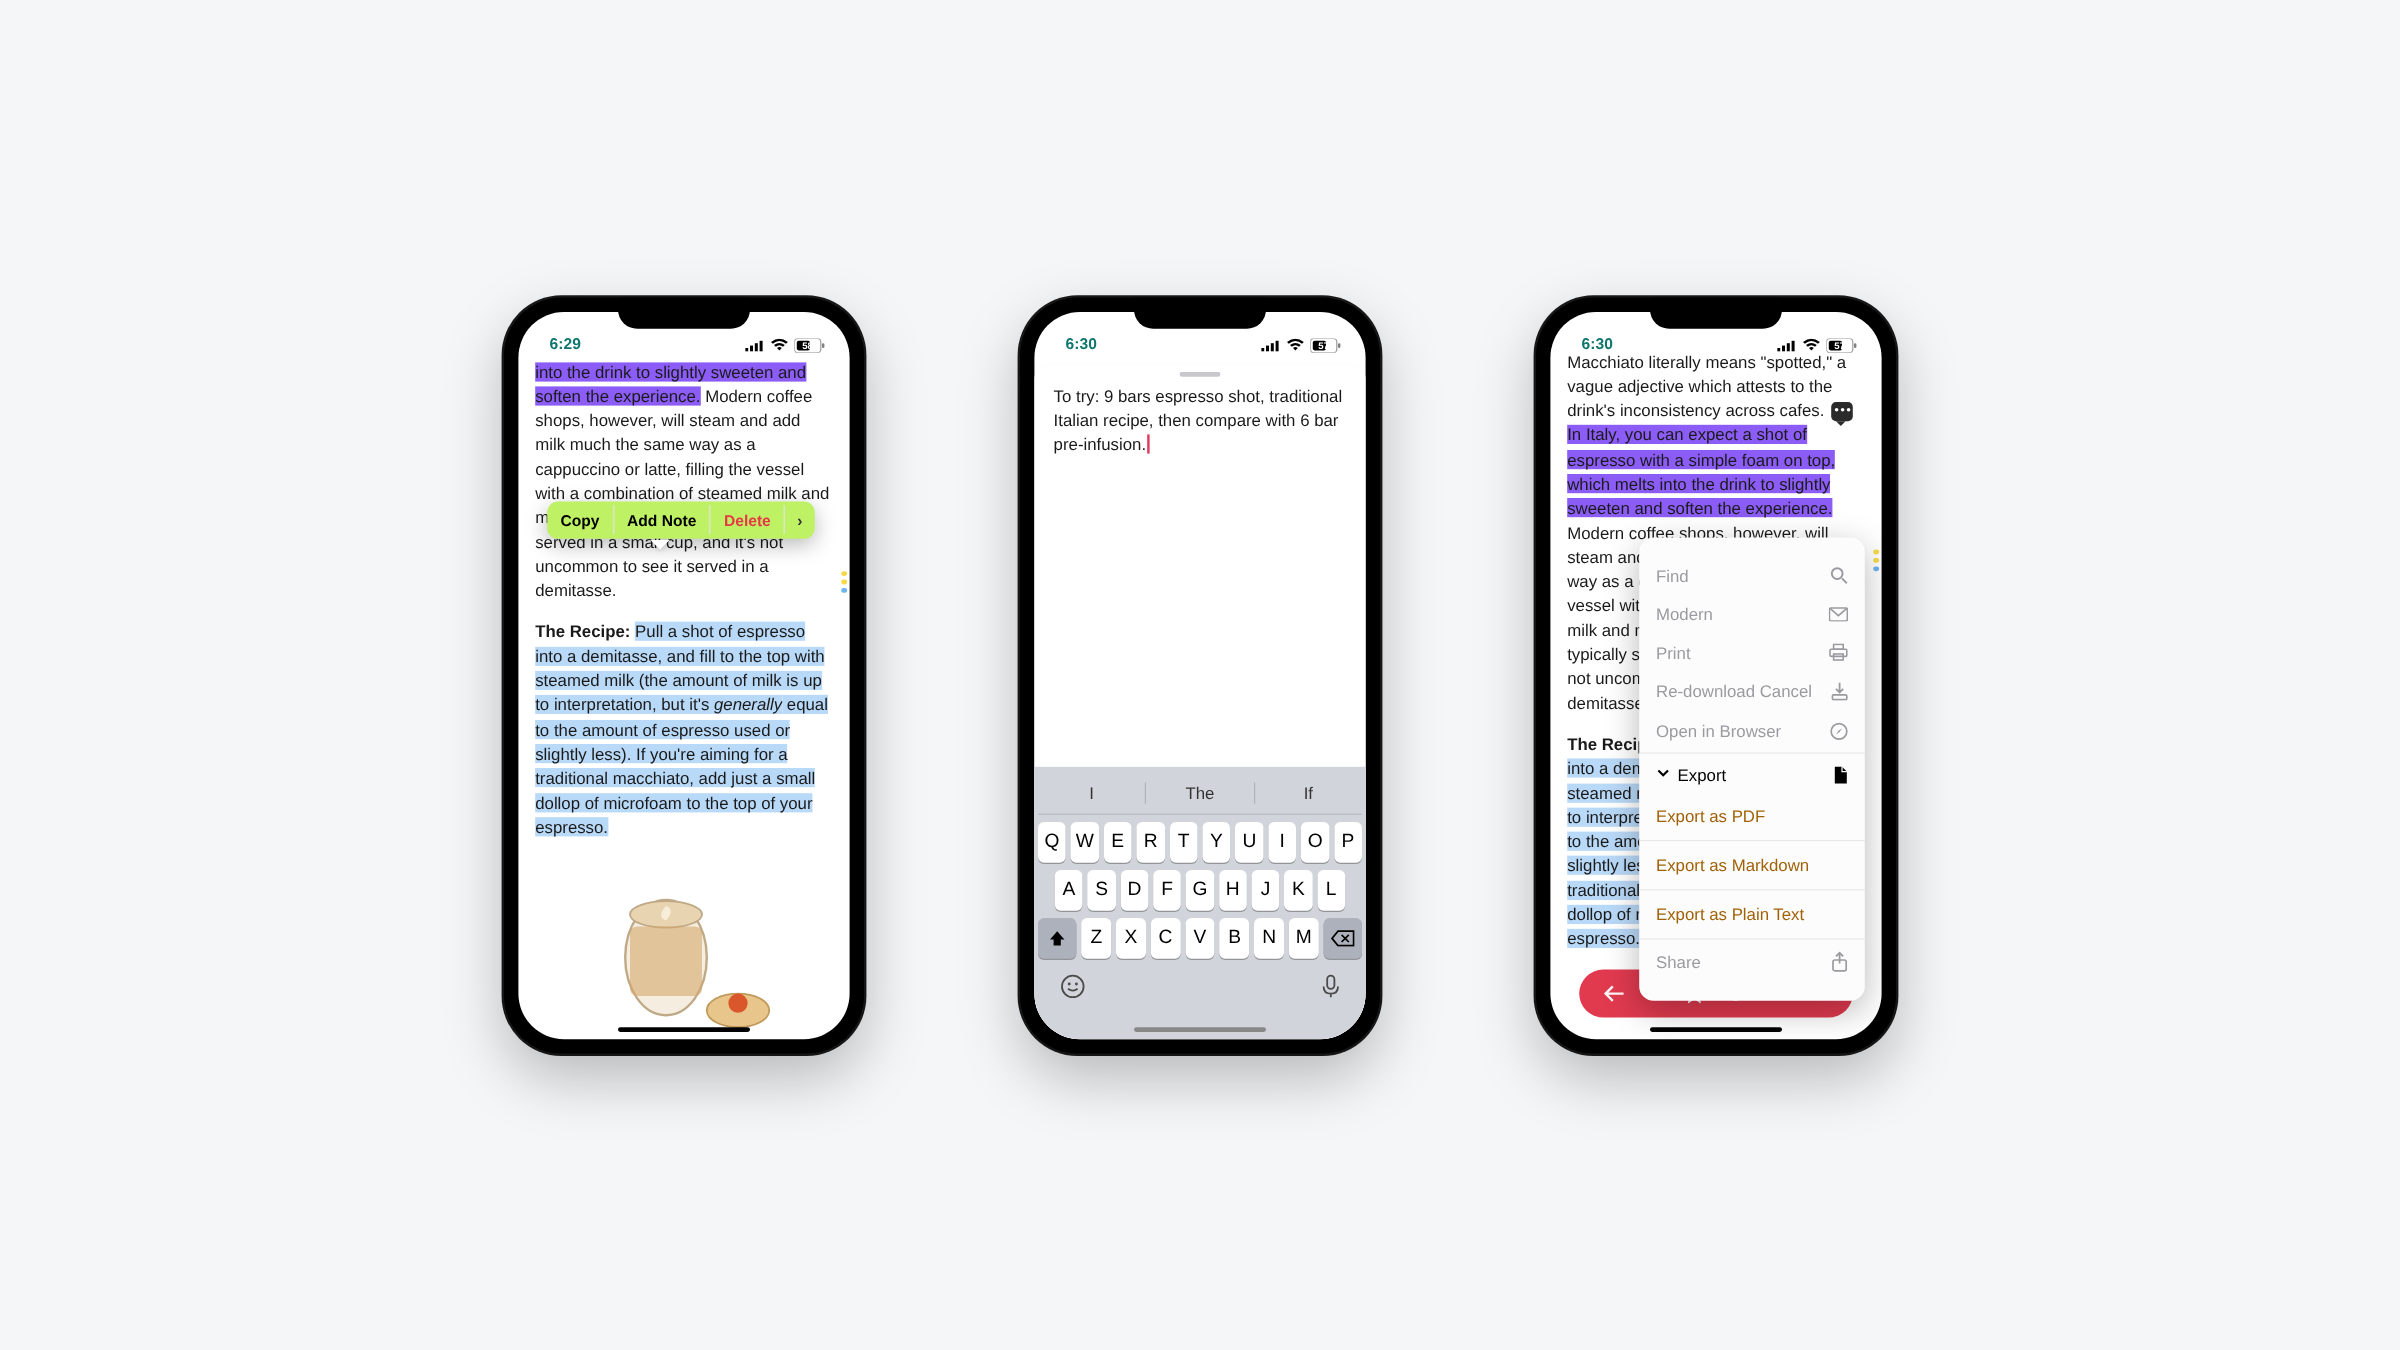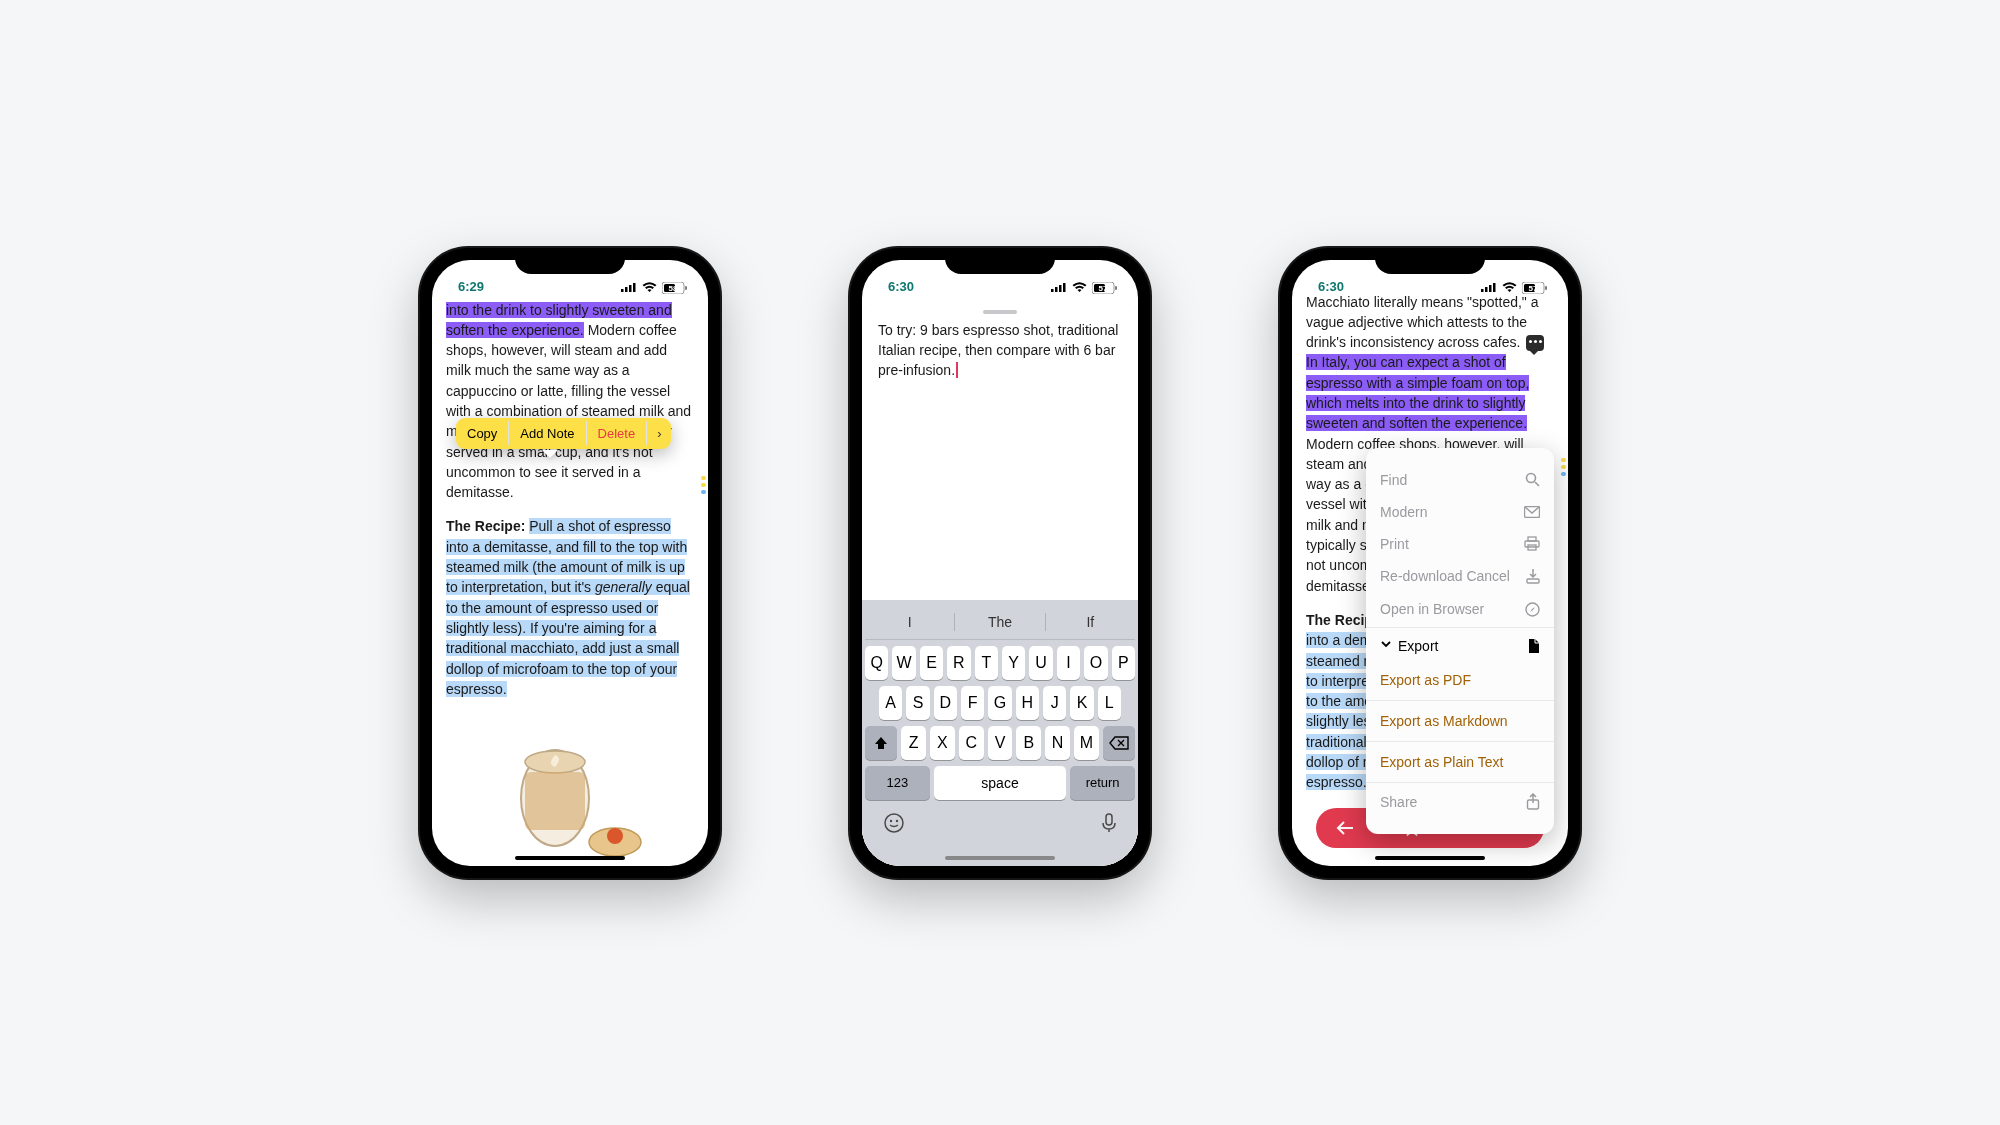--- a/index.html
+++ b/index.html
@@ -48,43 +48,44 @@
     align-items: flex-end;
     justify-content: space-between;
     padding: 0 20px 2px 26px;
     font-size: 13px;
     font-weight: 600;
     color: #0f766e;
     position: relative;
     z-index: 40;
   }
   .status-left { }
-  .status-right { display: flex; align-items: flex-start; gap: 5px; }
+  .status-right { display: flex; align-items: center; gap: 5px; }
   .signal-icon, .wifi-icon, .battery-icon { display: inline-flex; }
   .status-right svg { display: block; }
   .content {
     padding: 4px 14px 0 14px;
     font-size: 14px;
     line-height: 1.45;
     color: #1a1a1a;
     position: relative;
   }
   .hl-yellow { background: #8b5cf6; }
   .hl-blue { background: #b9d9f8; }
   .context-menu {
     position: absolute;
     top: 158px;
     left: 24px;
-    background: #fde047;
+    background: #bef264;
     border-radius: 9px;
     box-shadow: 0 5px 18px rgba(0,0,0,0.28);
     display: flex;
     align-items: center;
     font-size: 13px;
     z-index: 30;
+    font-weight: bold;
   }
   .context-menu .item {
     padding: 8px 11px;
     white-space: nowrap;
   }
   .context-menu .sep { width: 1px; height: 24px; background: #e3e3e3; }
   .context-menu .delete { color: #e63946; }
   .context-menu .chevron { padding: 8px 10px; font-size: 13px; color: #333; }
   .context-arrow {
     position: absolute;
@@ -431,25 +432,20 @@
           <div class="key">V</div>
           <div class="key">B</div>
           <div class="key">N</div>
           <div class="key">M</div>
           <div class="key fn fn-wide">
               <svg width="20" height="14">
                 <path d="M6 1 L19 1 L19 13 L6 13 L1 7 Z" fill="none" stroke="#000" stroke-width="1.4"></path>
                 <path d="M9 4 L15 10 M15 4 L9 10" stroke="#000" stroke-width="1.4"></path>
               </svg>
             </div>
-        </div>
-        <div class="krow">
-          <div class="key num">123</div>
-          <div class="key space">space</div>
-          <div class="key return">return</div>
         </div>
         <div class="kb-bottom">
           <span><svg width="22" height="22">
                 <circle cx="11" cy="11" r="9" fill="none" stroke="#4a4a4a" stroke-width="1.5"></circle>
                 <circle cx="8" cy="9" r="1.2" fill="#4a4a4a"></circle>
                 <circle cx="14" cy="9" r="1.2" fill="#4a4a4a"></circle>
                 <path d="M7 13 Q11 16 15 13" fill="none" stroke="#4a4a4a" stroke-width="1.5"></path>
               </svg></span>
           <span><svg width="16" height="22">
                 <rect x="5" y="2" width="6" height="11" rx="3" fill="none" stroke="#4a4a4a" stroke-width="1.5"></rect>

